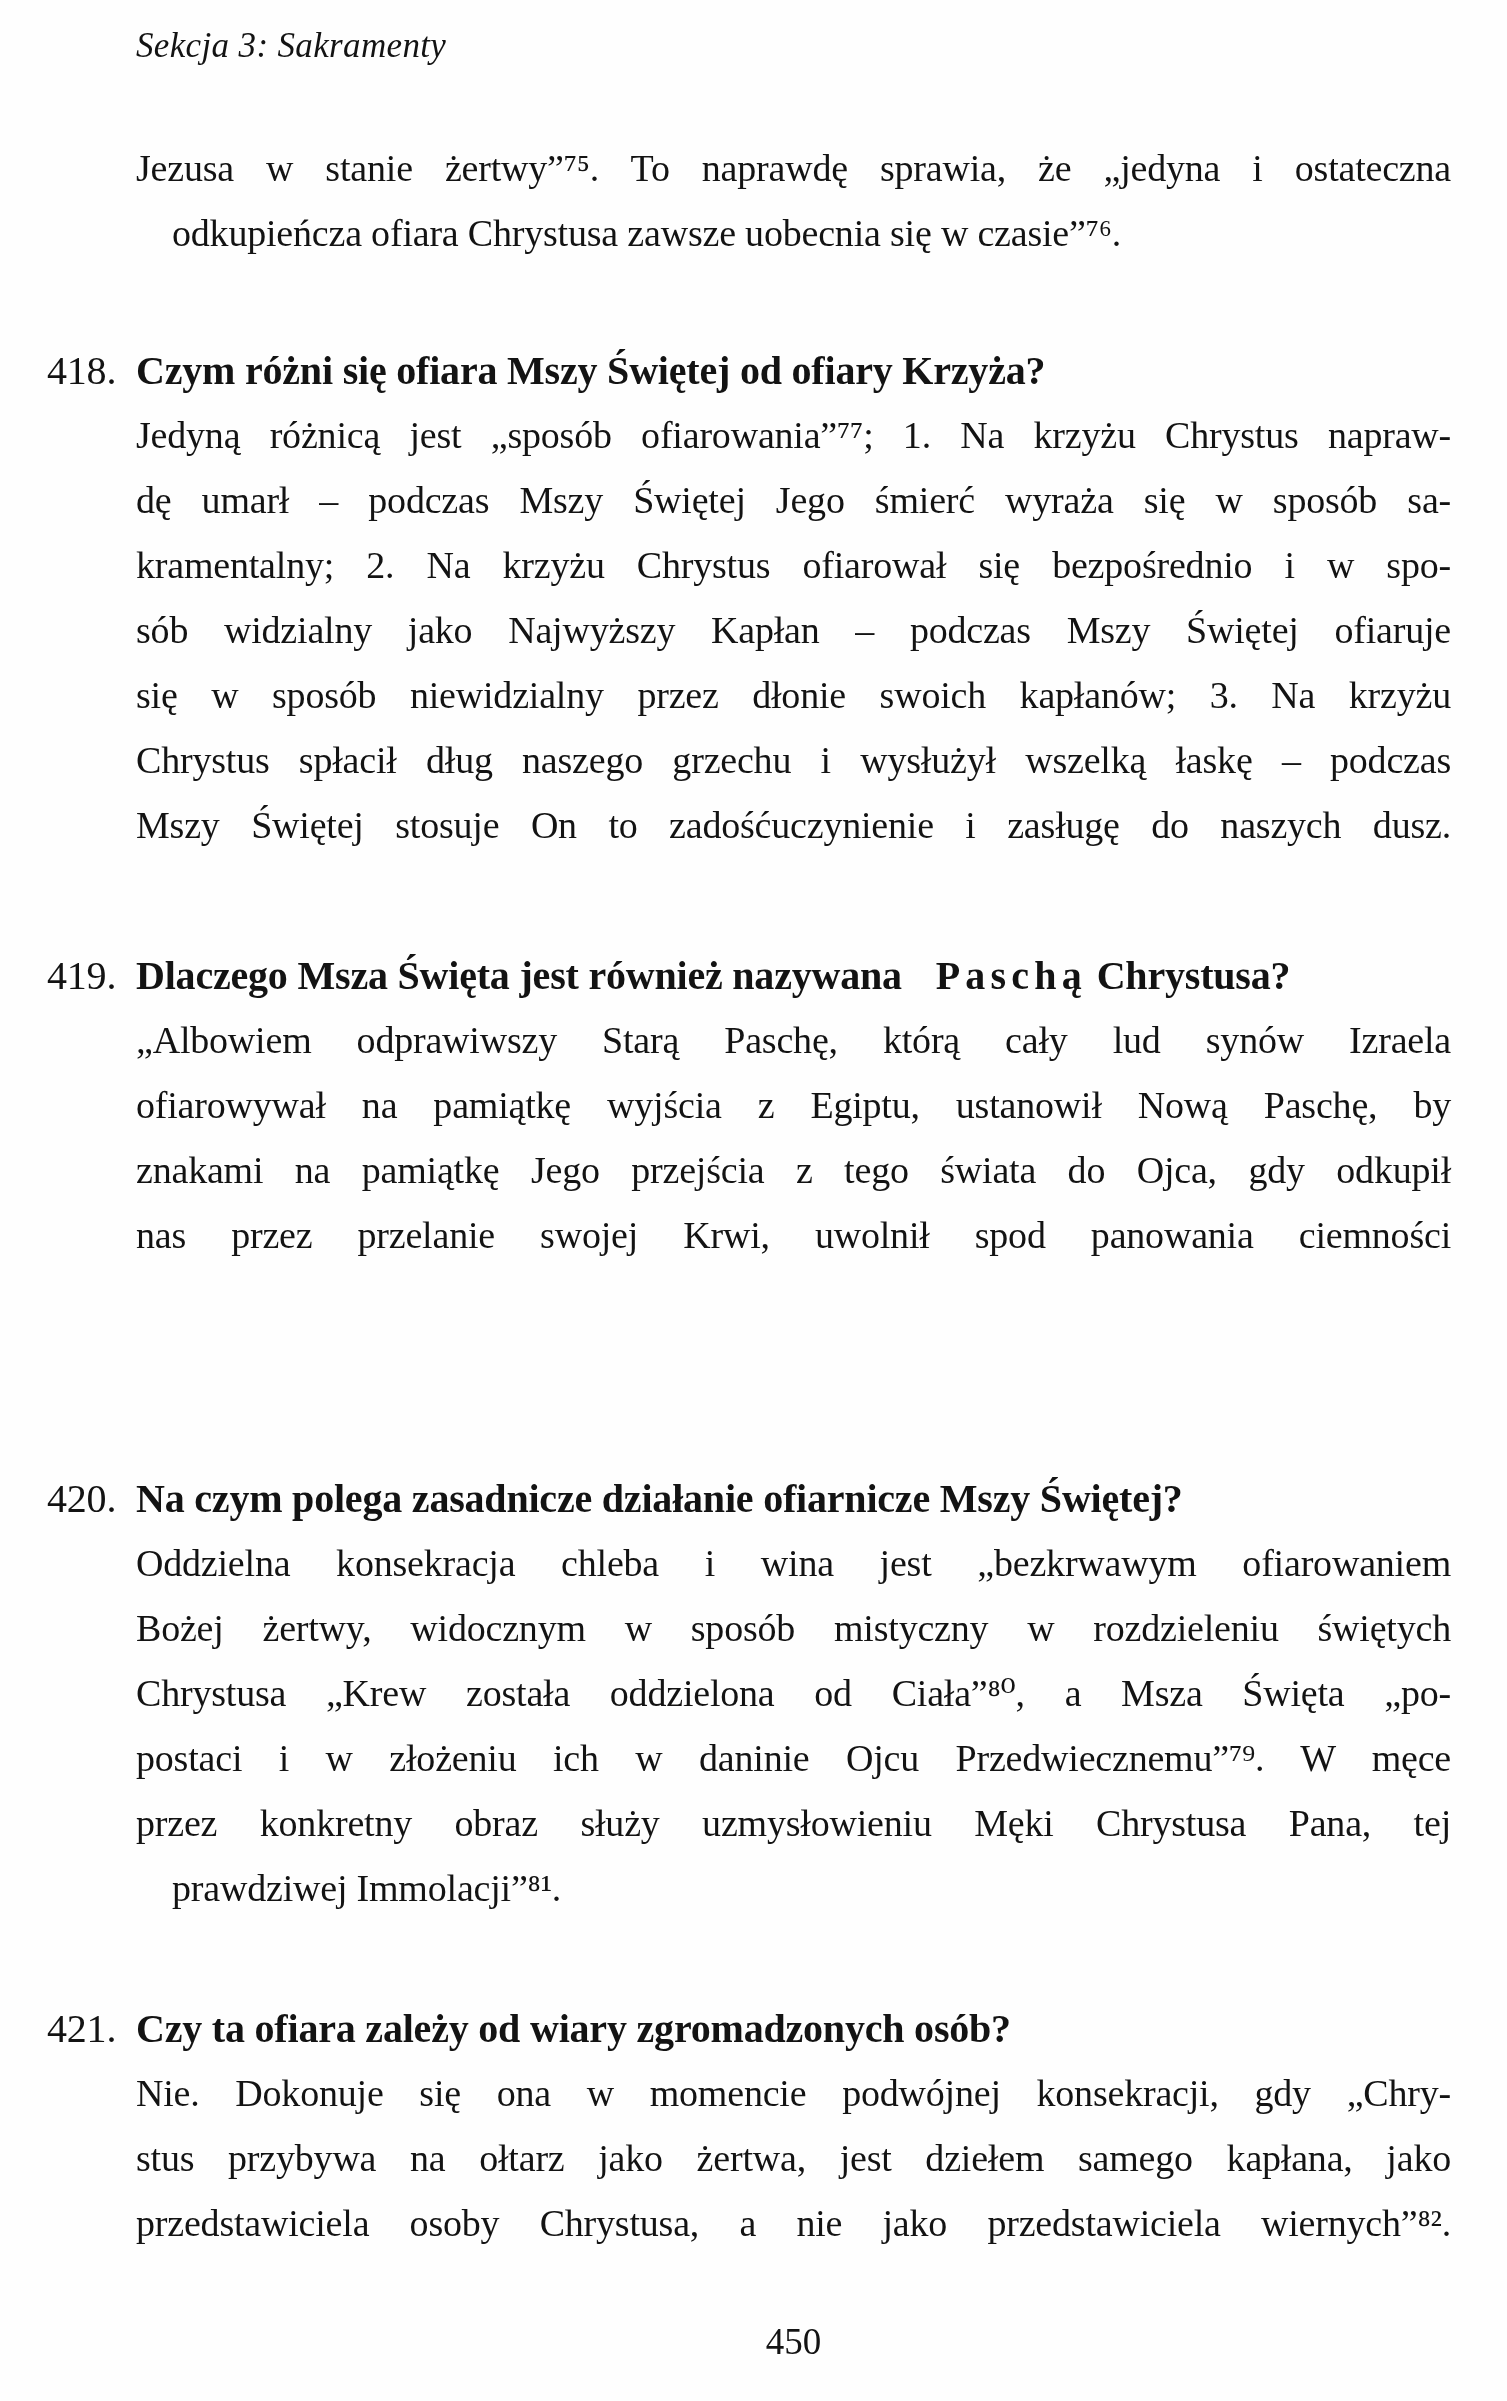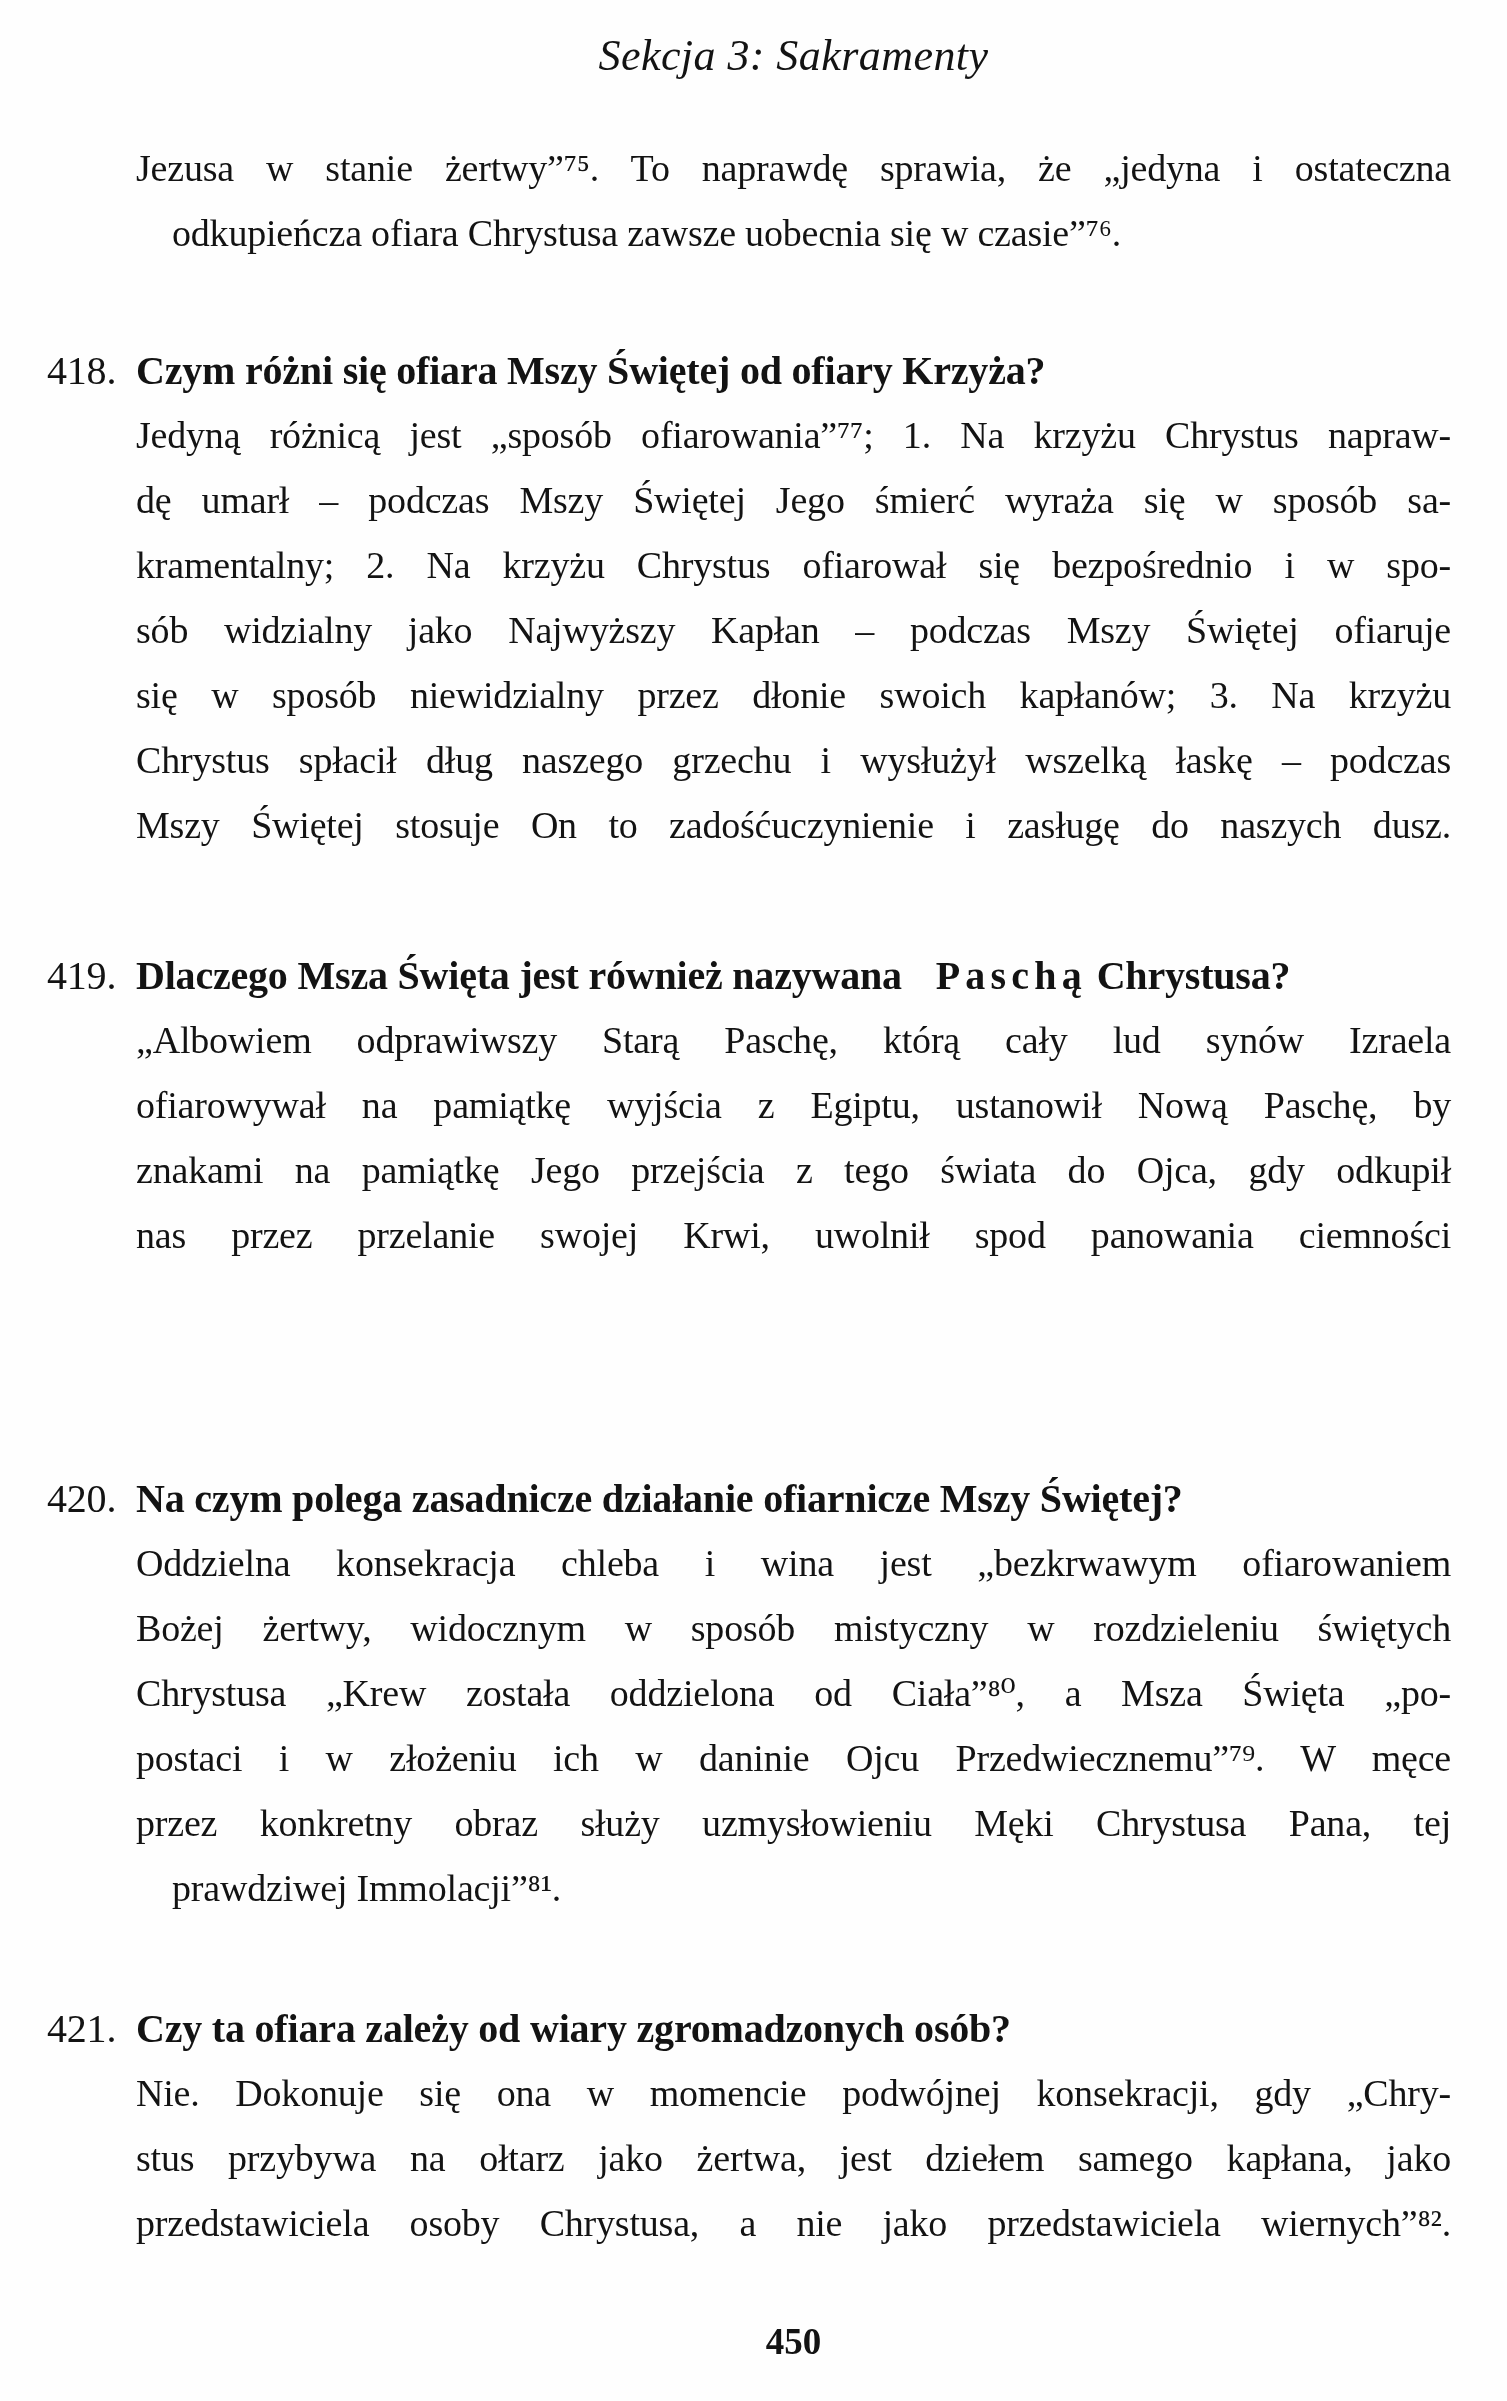--- a/index.html
+++ b/index.html
@@ -10,26 +10,25 @@
     height: 2401px;
     background: #fefefe;
     color: #131313;
     font-family: "Liberation Serif", "DejaVu Serif", serif;
     overflow: hidden;
   }
 
   
   .running-header {
     position: absolute;
-    top: 33px;
+    top: 23px;
     left: 136px;
     width: 1315px;
-    text-align: center;
     font-style: italic;
-    font-size: 44px;
+    font-size: 35px;
     line-height: 45px;
     letter-spacing: 0.01em;
   }
 
   
   .intro {
     position: absolute;
     top: 136px;
     left: 136px;
     width: 1315px;
@@ -72,21 +71,20 @@
   .emph { letter-spacing: 0.13em; margin-left: 24px; }
 
   .page-number {
     position: absolute;
     top: 2319px;
     left: 136px;
     width: 1315px;
     text-align: center;
     font-size: 37px;
     line-height: 45px;
-    font-weight: bold;
   }
 </style>
 </head>
 <body>
 
 <div class="page">
   <div class="running-header">Sekcja 3: Sakramenty</div>
 
   <div class="intro">
       <div class="line">Jezusa w stanie żertwy”⁷⁵. To naprawdę sprawia, że „jedyna i ostateczna</div>

